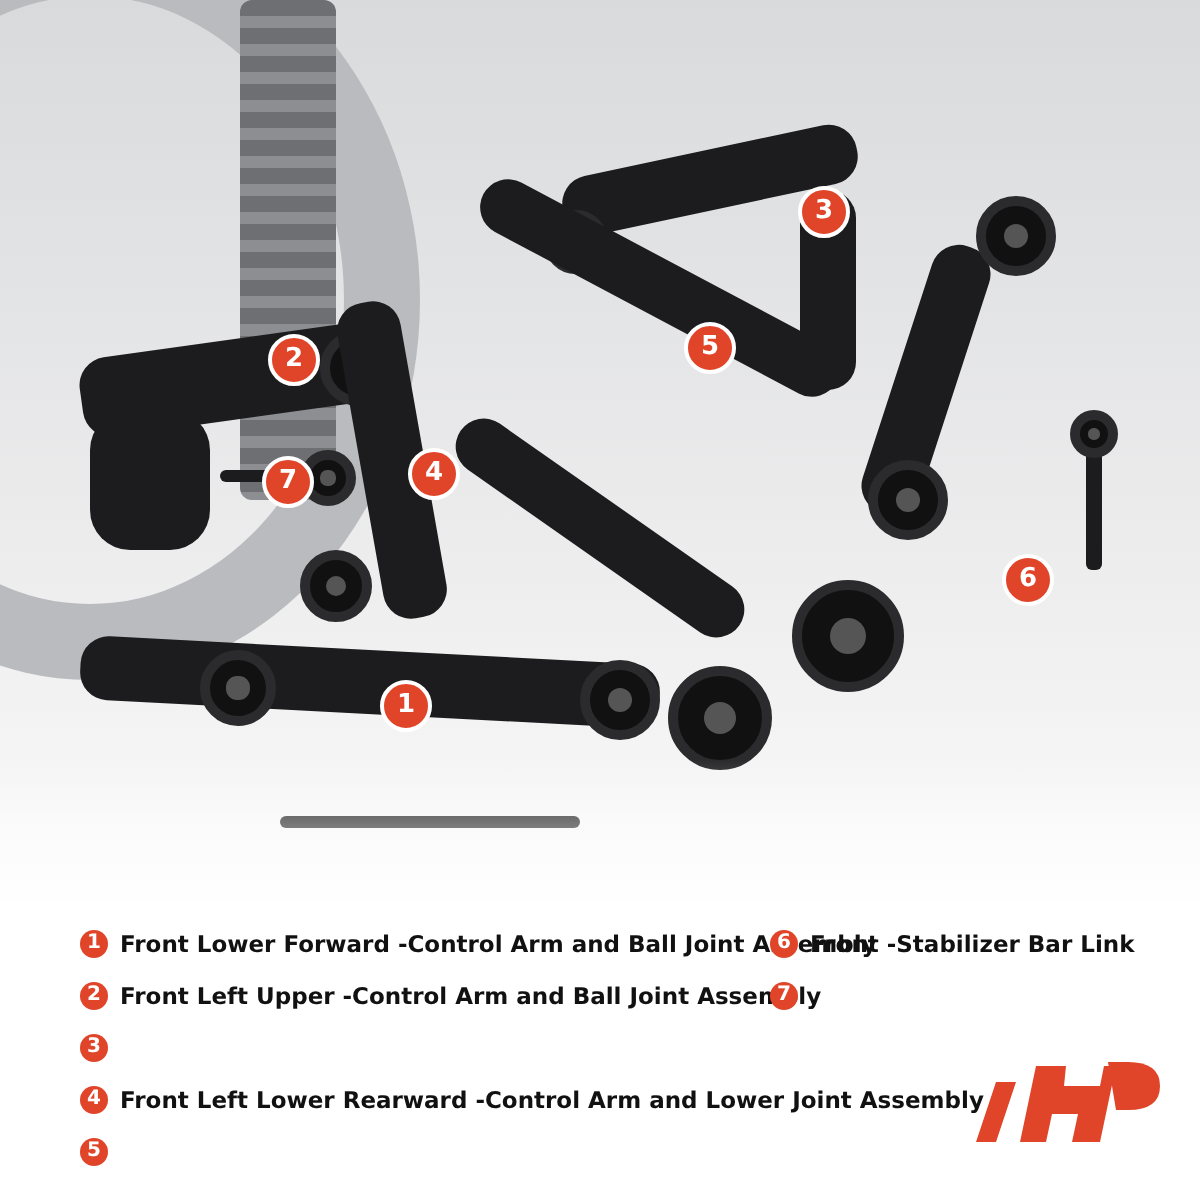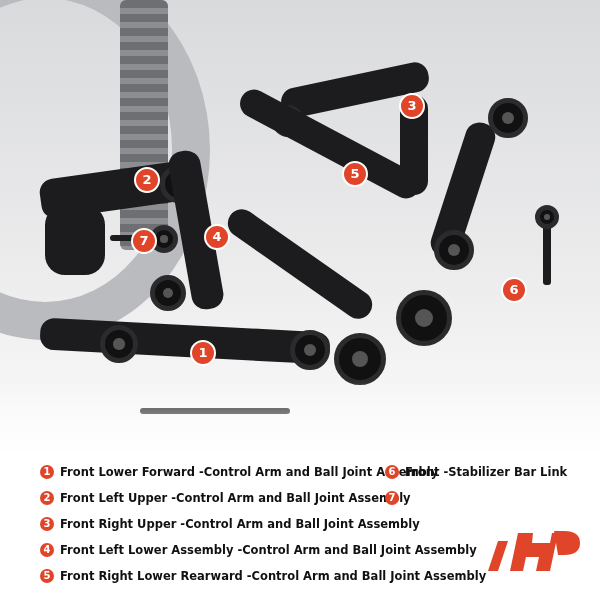--- a/index.html
+++ b/index.html
@@ -70,29 +70,27 @@
   <div class="row">
       <span class="dot">1</span>
       <span>Front Lower Forward -Control Arm and Ball Joint Assembly</span>
     </div>
   <div class="row">
       <span class="dot">2</span>
       <span>Front Left Upper -Control Arm and Ball Joint Assembly</span>
     </div>
   <div class="row">
       <span class="dot">3</span>
-      <span>Front Right Upper -Control Arm and Ball Joint Assembly</span>
     </div>
   <div class="row">
       <span class="dot">4</span>
-      <span>Front Left Lower Assembly -Control Arm and Ball Joint Assembly</span>
+      <span>Front Left Lower Rearward -Control Arm and Lower Joint Assembly</span>
     </div>
   <div class="row">
       <span class="dot">5</span>
-      <span>Front Right Lower Rearward -Control Arm and Ball Joint Assembly</span>
     </div>
 </div>
 
 <div class="legend" style="left:385px;top:459px;">
   <div class="row">
       <span class="dot">6</span>
       <span>Front -Stabilizer Bar Link</span>
     </div>
   <div class="row">
       <span class="dot">7</span>

